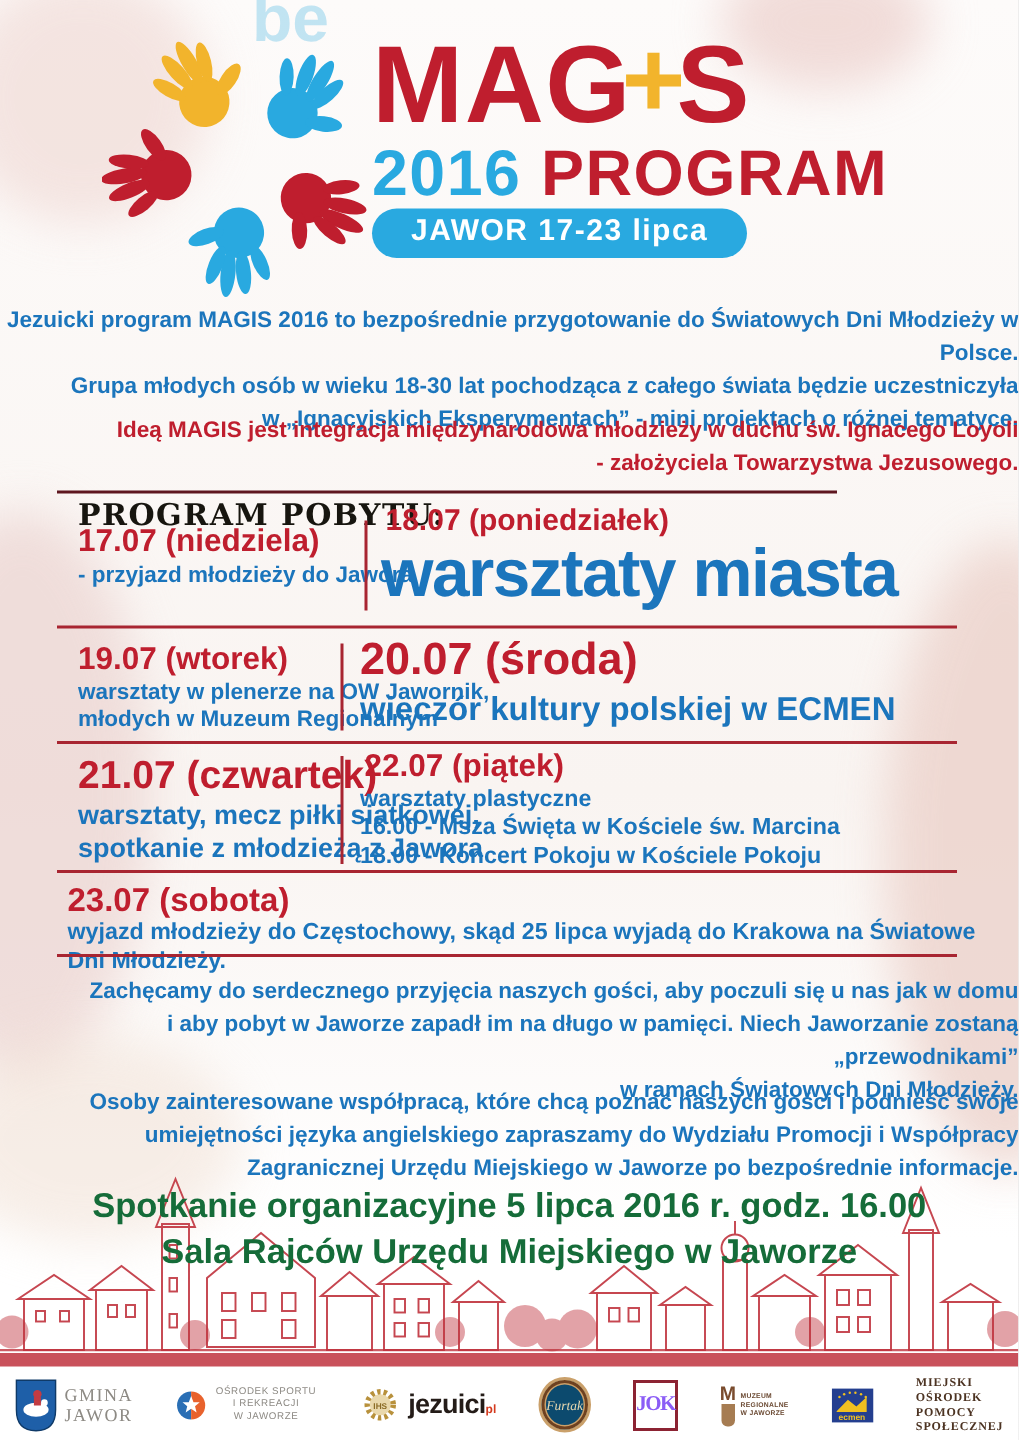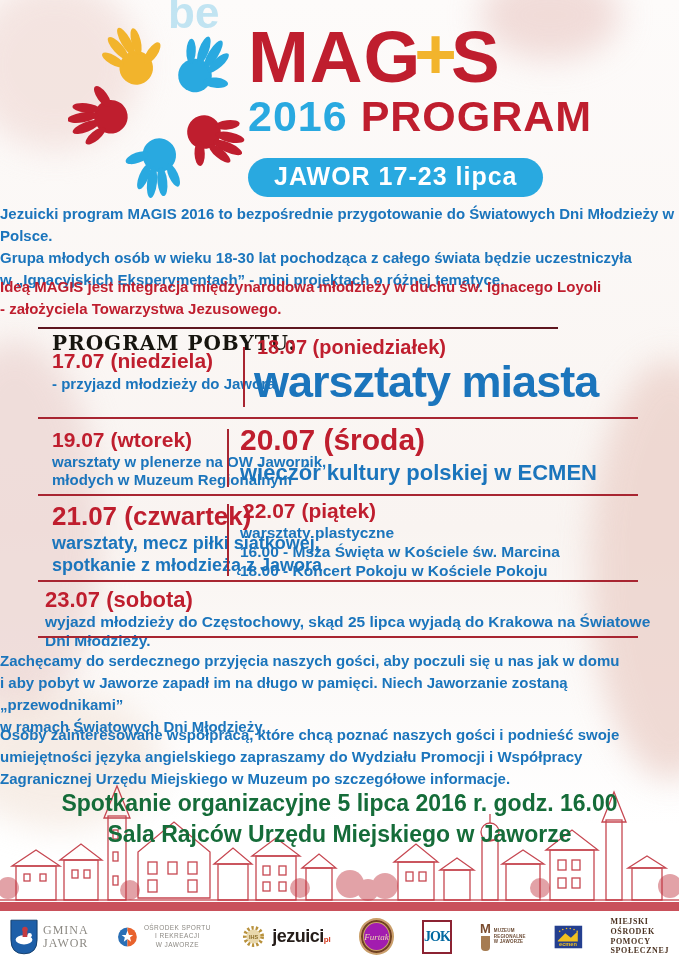--- a/index.html
+++ b/index.html
@@ -23,25 +23,25 @@
   .blob{position:absolute;filter:blur(16px);border-radius:50%;}
   .bg-text{position:absolute;font-weight:bold;color:rgba(41,169,224,.28);font-size:44px;}
   
   .title-block{position:absolute;left:248px;top:20px;width:400px;text-align:left;}
   .magis{font-size:73px;font-weight:bold;color:var(--red);letter-spacing:1px;line-height:1;}
   .magis .plus{color:var(--yellow);margin:0 -7px;position:relative;top:-3px;}
   .yearline{font-size:43px;font-weight:bold;letter-spacing:1px;margin-top:2px;line-height:1;}
   .yearline .yr{color:var(--lblue);}
   .yearline .ctry{color:var(--red);}
   .banner-pill{
-    display:inline-block;margin-top:20px;background:var(--lblue);color:#fff;
-    font-size:25px;font-weight:bold;padding:4px 26px 6px;border-radius:24px;letter-spacing:1px;
+    display:inline-block;margin-top:1px;background:var(--lblue);color:#fff;
+    font-size:20px;font-weight:bold;padding:4px 26px 6px;border-radius:24px;letter-spacing:1px;
   }
   
-  .para{position:absolute;left:0;width:679px;text-align:left;font-weight:bold;line-height:22px;font-size:15px;}
+  .para{position:absolute;left:0;width:679px;text-align:right;font-weight:bold;line-height:22px;font-size:15px;}
   .para.blue{color:var(--blue);}
   .para.red{color:var(--red);}
   .rule{position:absolute;height:2px;background:var(--line);}
   .rule.dark{background:#5e161f;}
   .vrule{position:absolute;width:2px;background:var(--line);}
   .program-label{
     position:absolute;left:52px;top:331px;font-family:"DejaVu Serif",serif;
     font-weight:bold;font-size:20px;color:var(--ink);letter-spacing:1px;
   }
   .d-red{position:absolute;color:var(--red);font-weight:bold;line-height:1.05;}
@@ -52,29 +52,29 @@
   .footer{
     position:absolute;left:0;top:913px;width:679px;height:47px;background:#ffffff;
     display:flex;align-items:center;justify-content:space-between;padding:0 10px;box-sizing:border-box;gap:28px;
   }
   .partner{display:flex;align-items:center;gap:5px;}
   .p-label-serif{font-family:"Liberation Serif",serif;color:#8d8a84;font-size:12px;letter-spacing:1px;line-height:1.05;}
   .p-label-tiny{color:#8d8a84;font-size:6.5px;letter-spacing:.4px;line-height:1.25;text-align:center;}
   .jez-word{font-size:18px;font-weight:bold;color:#241c18;letter-spacing:-.5px;}
   .jez-suffix{font-size:8px;font-weight:bold;color:#d43a1e;}
   .furtak-oval{
-    width:50px;height:33px;border-radius:50%;background:#a21caf;border:2px solid #caa06a;
+    width:50px;height:33px;border-radius:50%;background:#0c4a6e;border:2px solid #caa06a;
     box-shadow:inset 0 0 0 2px #6e4120, inset 0 0 0 3px #caa06a;
     display:flex;align-items:center;justify-content:center;
   }
   .furtak-oval span{font-family:"Liberation Serif",serif;font-style:italic;font-size:9px;color:#ead9b0;}
   .jok-box{
     width:30px;height:30px;border:2px solid #8c2333;display:flex;align-items:center;justify-content:center;background:#fff;
   }
-  .jok-box span{font-family:"Liberation Serif",serif;font-weight:bold;font-size:14px;color:#0369a1;letter-spacing:-1px;}
+  .jok-box span{font-family:"Liberation Serif",serif;font-weight:bold;font-size:14px;color:#8b5cf6;letter-spacing:-1px;}
   .muz{display:flex;align-items:center;gap:3px;}
   .muz-mark{display:flex;flex-direction:column;align-items:center;line-height:1;}
   .muz-m{font-weight:bold;font-size:13px;color:#7a4c2e;}
   .muz-j{width:9px;height:15px;background:#a67c52;border-radius:0 0 4px 4px;margin-top:1px;}
   .muz-text{font-size:4.5px;color:#6b4a33;font-weight:bold;line-height:1.3;letter-spacing:.2px;}
   .mops{font-family:"Liberation Serif",serif;font-size:8px;color:#4c3322;letter-spacing:.6px;line-height:1.2;font-weight:bold;}
 </style>
 </head>
 <body>
 
@@ -226,21 +226,21 @@
   <div class="rule" style="left:38px;top:636px;width:600px;"></div>
 
   <div class="para blue" style="top:650px;">
     <div>Zachęcamy do serdecznego przyjęcia naszych gości, aby poczuli się u nas jak  w domu</div>
     <div>i aby pobyt w Jaworze zapadł im na długo w pamięci. Niech Jaworzanie zostaną „przewodnikami”</div>
     <div>w ramach  Światowych Dni Młodzieży.</div>
   </div>
   <div class="para blue" style="top:724px;">
     <div>Osoby zainteresowane współpracą, które chcą poznać  naszych gości i podnieść swoje</div>
     <div>umiejętności języka angielskiego  zapraszamy do Wydziału Promocji i Współpracy</div>
-    <div>Zagranicznej Urzędu Miejskiego w Muzeum po szczegółowe informacje.</div>
+    <div>Zagranicznej Urzędu Miejskiego w Jaworze po bezpośrednie informacje.</div>
   </div>
 
   <div class="meeting" style="top:790px;">Spotkanie organizacyjne 5 lipca 2016 r. godz. 16.00</div>
   <div class="meeting" style="top:821px;">Sala Rajców Urzędu Miejskiego w Jaworze</div>
 
   <div class="footer">
 
     <div class="partner">
       <svg width="28" height="36" viewBox="0 0 30 38">
         <path d="M1,1 h28 v21 q0,15 -14,15 q-14,0 -14,-15 z" fill="#1e5fa8" stroke="#0f3a68"></path>

